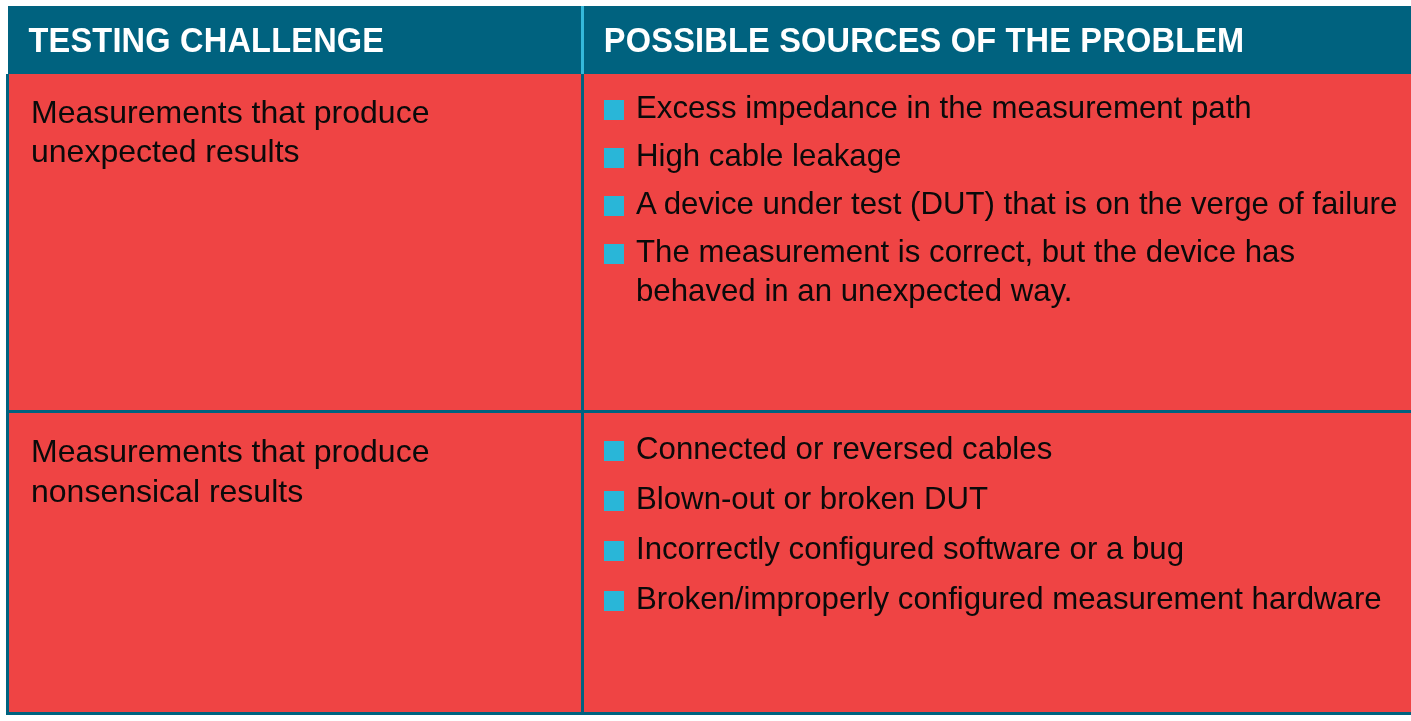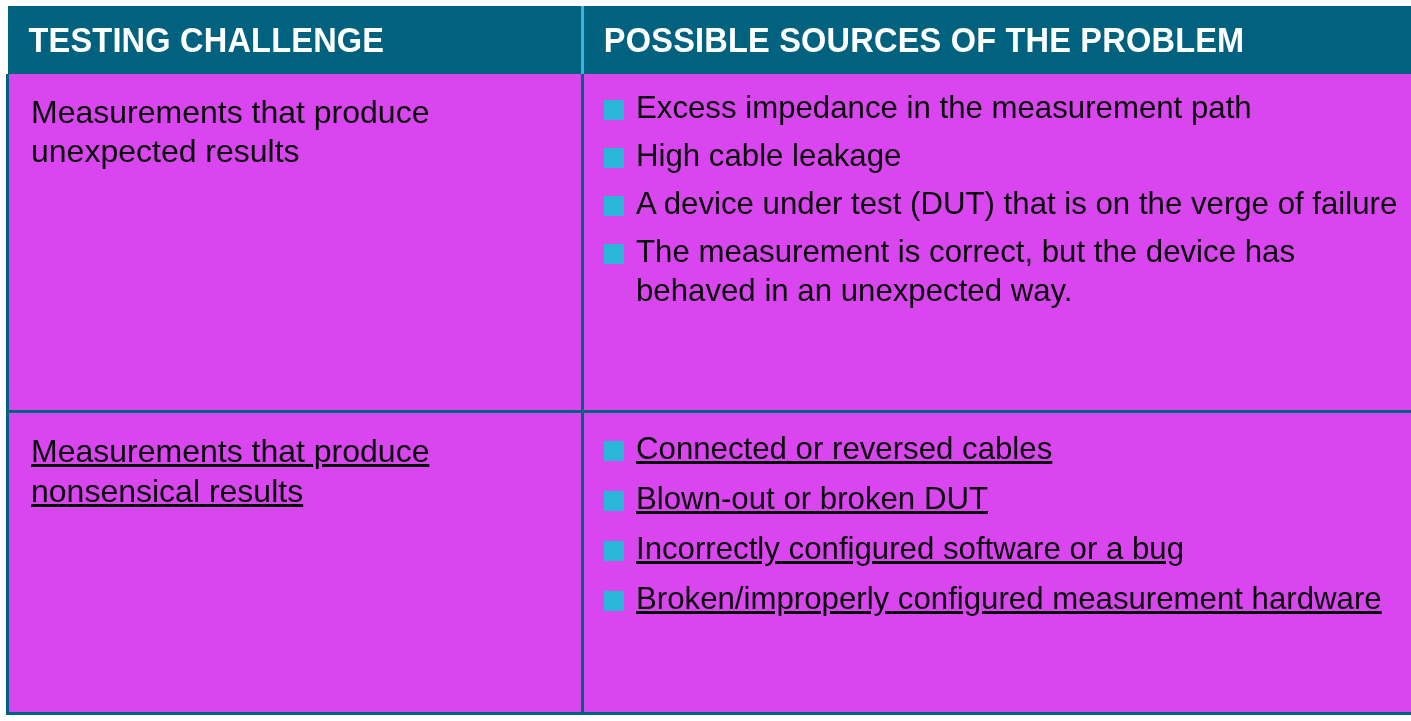--- a/index.html
+++ b/index.html
@@ -52,31 +52,30 @@
   thead th.col-challenge {
     width: 551px;
     border-right: 3px solid #35b9db;
   }
   thead th.col-sources {
     width: 845px;
   }
 
   
   tbody td {
-    background: #d946ef;
+    background: #ef4444;
     color: #000000;
     vertical-align: top;
     border-left: 3px solid #00627f;
     border-right: 3px solid #00627f;
     border-bottom: 3px solid #00627f;
     padding: 0;
   }
   tbody tr:last-child td {
     border-bottom: 3px solid #00627f;
-    text-decoration: underline;
   }
 
   td.cell-challenge {
     width: 551px;
     border-right: 3px solid #00627f;
     border-left: 3px solid #00627f;
   }
   td.cell-sources {
     width: 845px;
     border-left: none;

